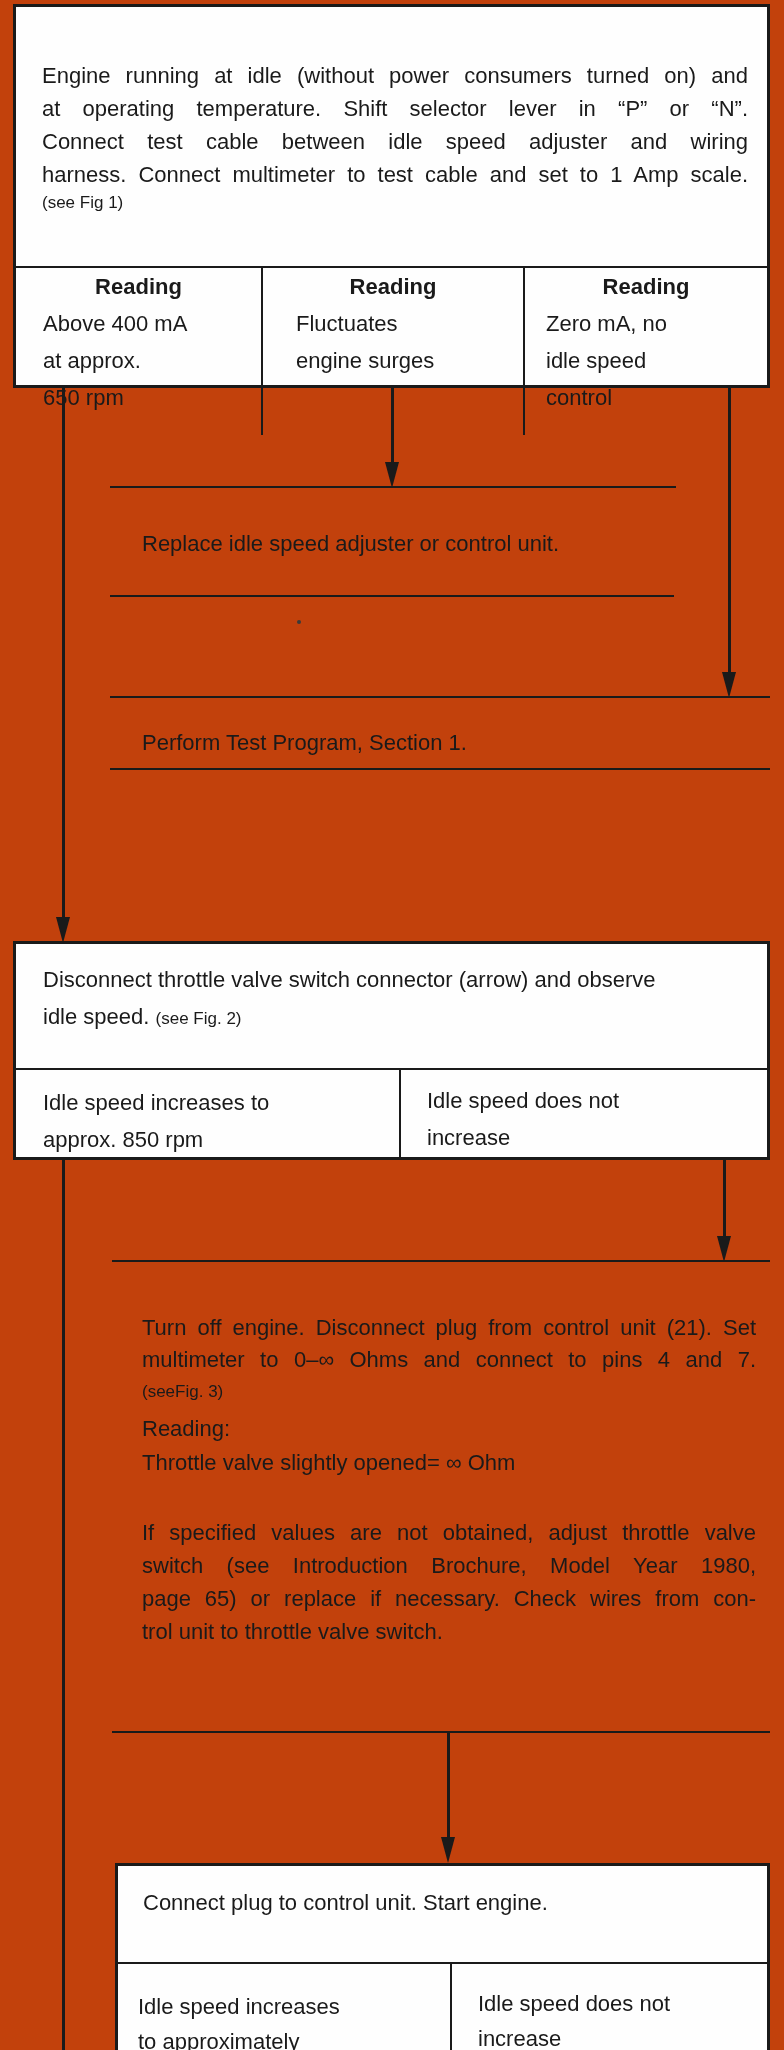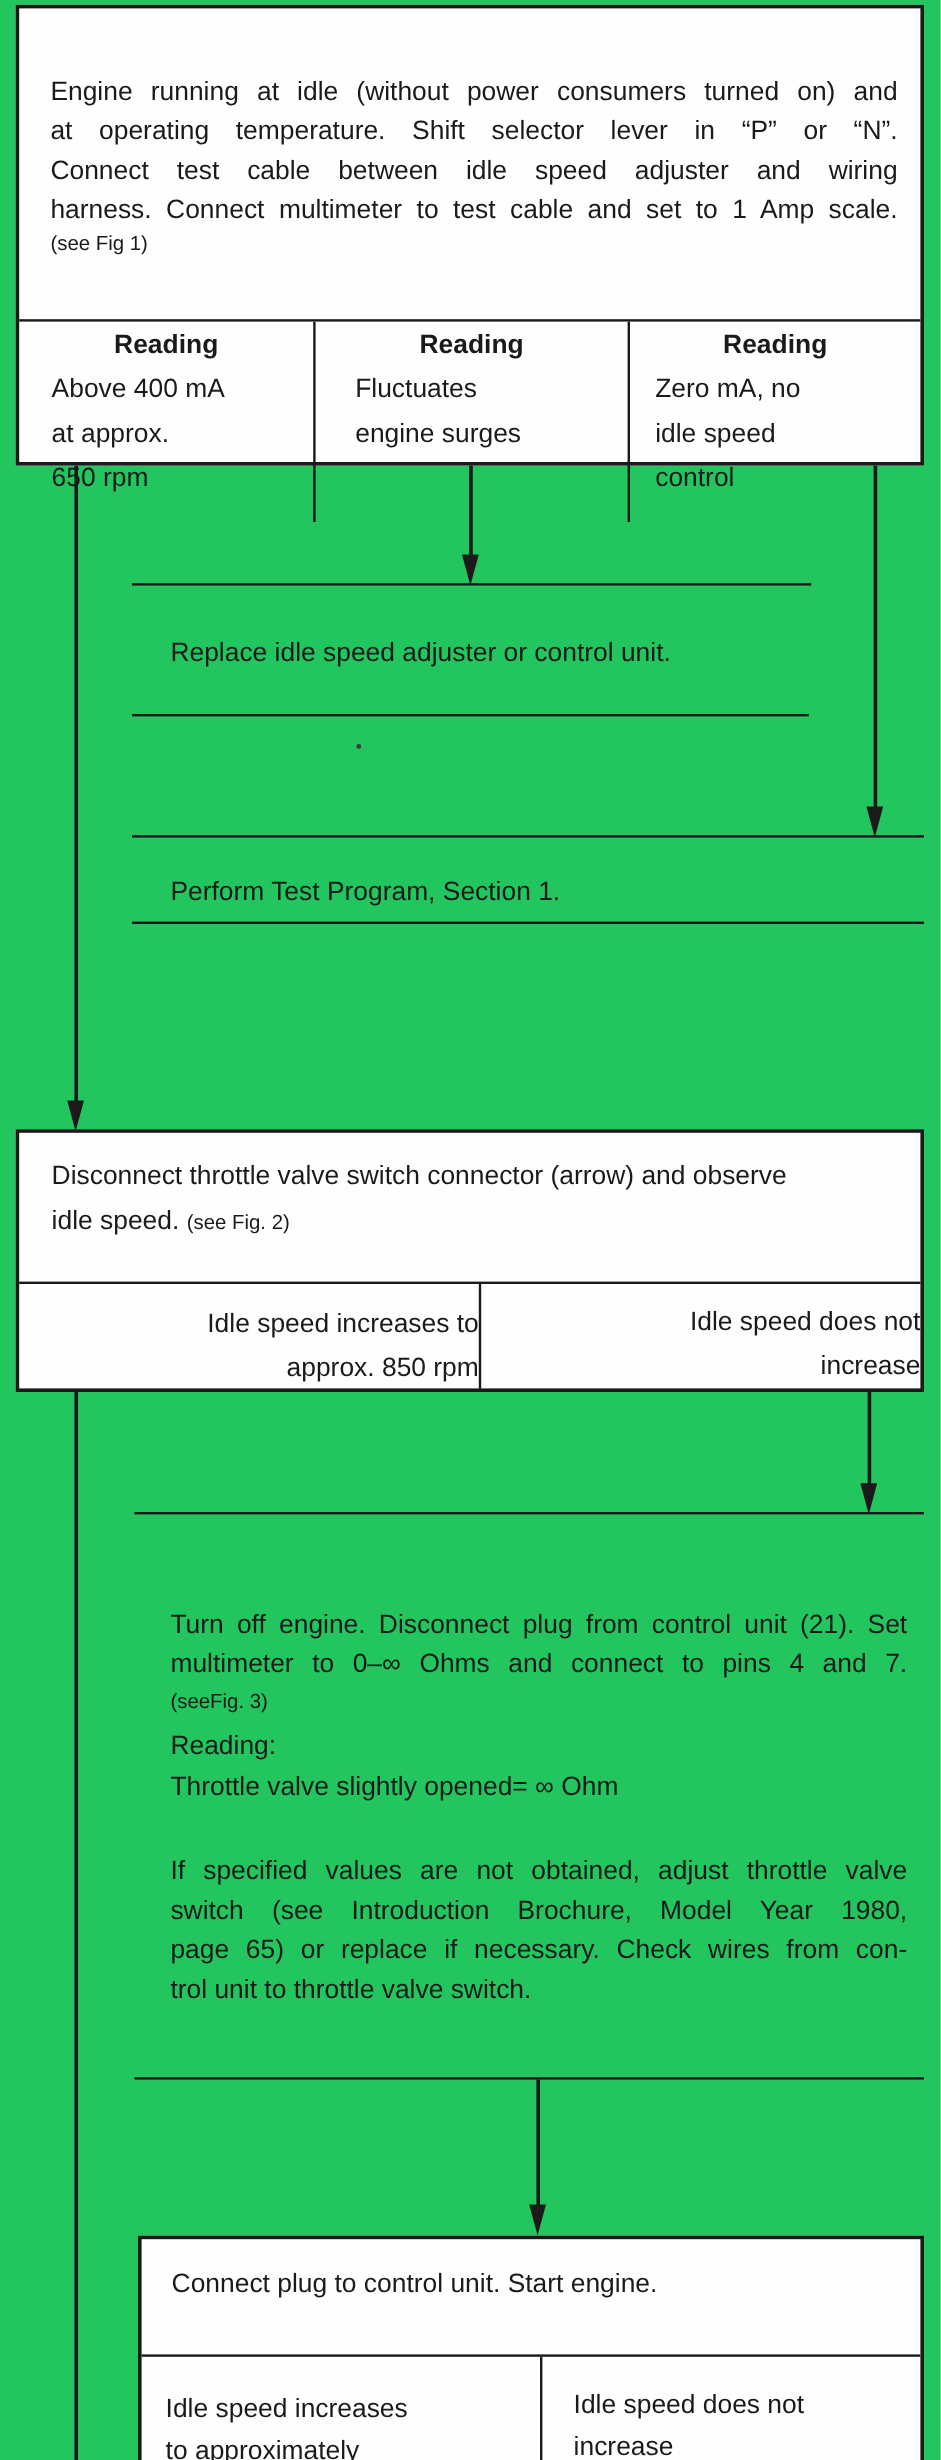--- a/index.html
+++ b/index.html
@@ -1,19 +1,19 @@
 <!DOCTYPE html>
 <html><head>
 <meta charset="utf-8">
 <style>
   html,body{margin:0;padding:0;background:#ffffff;}
   .page{
     position:relative;
     width:784px;height:2050px;
-    background:#22c55e;
+    background:#c2410c;
     overflow:hidden;
     font-family:"Liberation Sans","DejaVu Sans",sans-serif;
     color:#1a1a1a;
     -webkit-font-smoothing:antialiased;
   }
   .box{position:absolute;border:3px solid #1a1a1a;box-sizing:border-box;background:#fefefe;}
   .vline{position:absolute;width:3px;background:#1a1a1a;}
   .hline{position:absolute;height:2px;background:#1a1a1a;}
   .arrowhead{position:absolute;width:0;height:0;
     border-left:7px solid transparent;border-right:7px solid transparent;
@@ -45,30 +45,30 @@
   #rep-top{left:110px;top:486px;width:566px;}
   #rep-text{left:142px;top:527px;}
   #rep-bot{left:110px;top:595px;width:564px;}
   
   #perf-top{left:110px;top:696px;width:660px;}
   #perf-text{left:142px;top:726px;}
   #perf-bot{left:110px;top:768px;width:660px;}
   
   #box2{left:13px;top:941px;width:757px;height:219px;}
   #box2-intro{height:107px;border-bottom:2px solid #1a1a1a;padding:17px 20px 0 27px;font-size:22px;line-height:37px;box-sizing:content-box;}
-  #box2-row{display:flex;height:89px;text-align:right;}
+  #box2-row{display:flex;height:89px;}
   #b2c1{width:385px;border-right:2px solid #1a1a1a;padding:14px 0 0 27px;font-size:22px;line-height:37px;box-sizing:border-box;}
   #b2c2{flex:1;padding:12px 0 0 26px;font-size:22px;line-height:37px;}
   
   #lineD{left:62px;top:1160px;height:890px;}
   #lineE{left:723px;top:1160px;height:78px;}
   #arrE{left:717px;top:1236px;}
   
   #to-top{left:112px;top:1260px;width:658px;}
-  #to-text{left:142px;top:1312px;width:614px;margin-top:26px;}
+  #to-text{left:142px;top:1312px;width:614px;}
   #to-text .p1{font-size:22px;line-height:32px;}
   #to-note{margin:4px 0 8px 0;}
   #to-reading{font-size:22px;line-height:34px;}
   #to-items{font-size:22px;line-height:34px;}
   #to-p2{margin-top:36px;font-size:22px;line-height:33px;}
   #to-bot{left:112px;top:1731px;width:658px;}
   
   #lineF{left:447px;top:1733px;height:106px;}
   #arrF{left:441px;top:1837px;}
   

